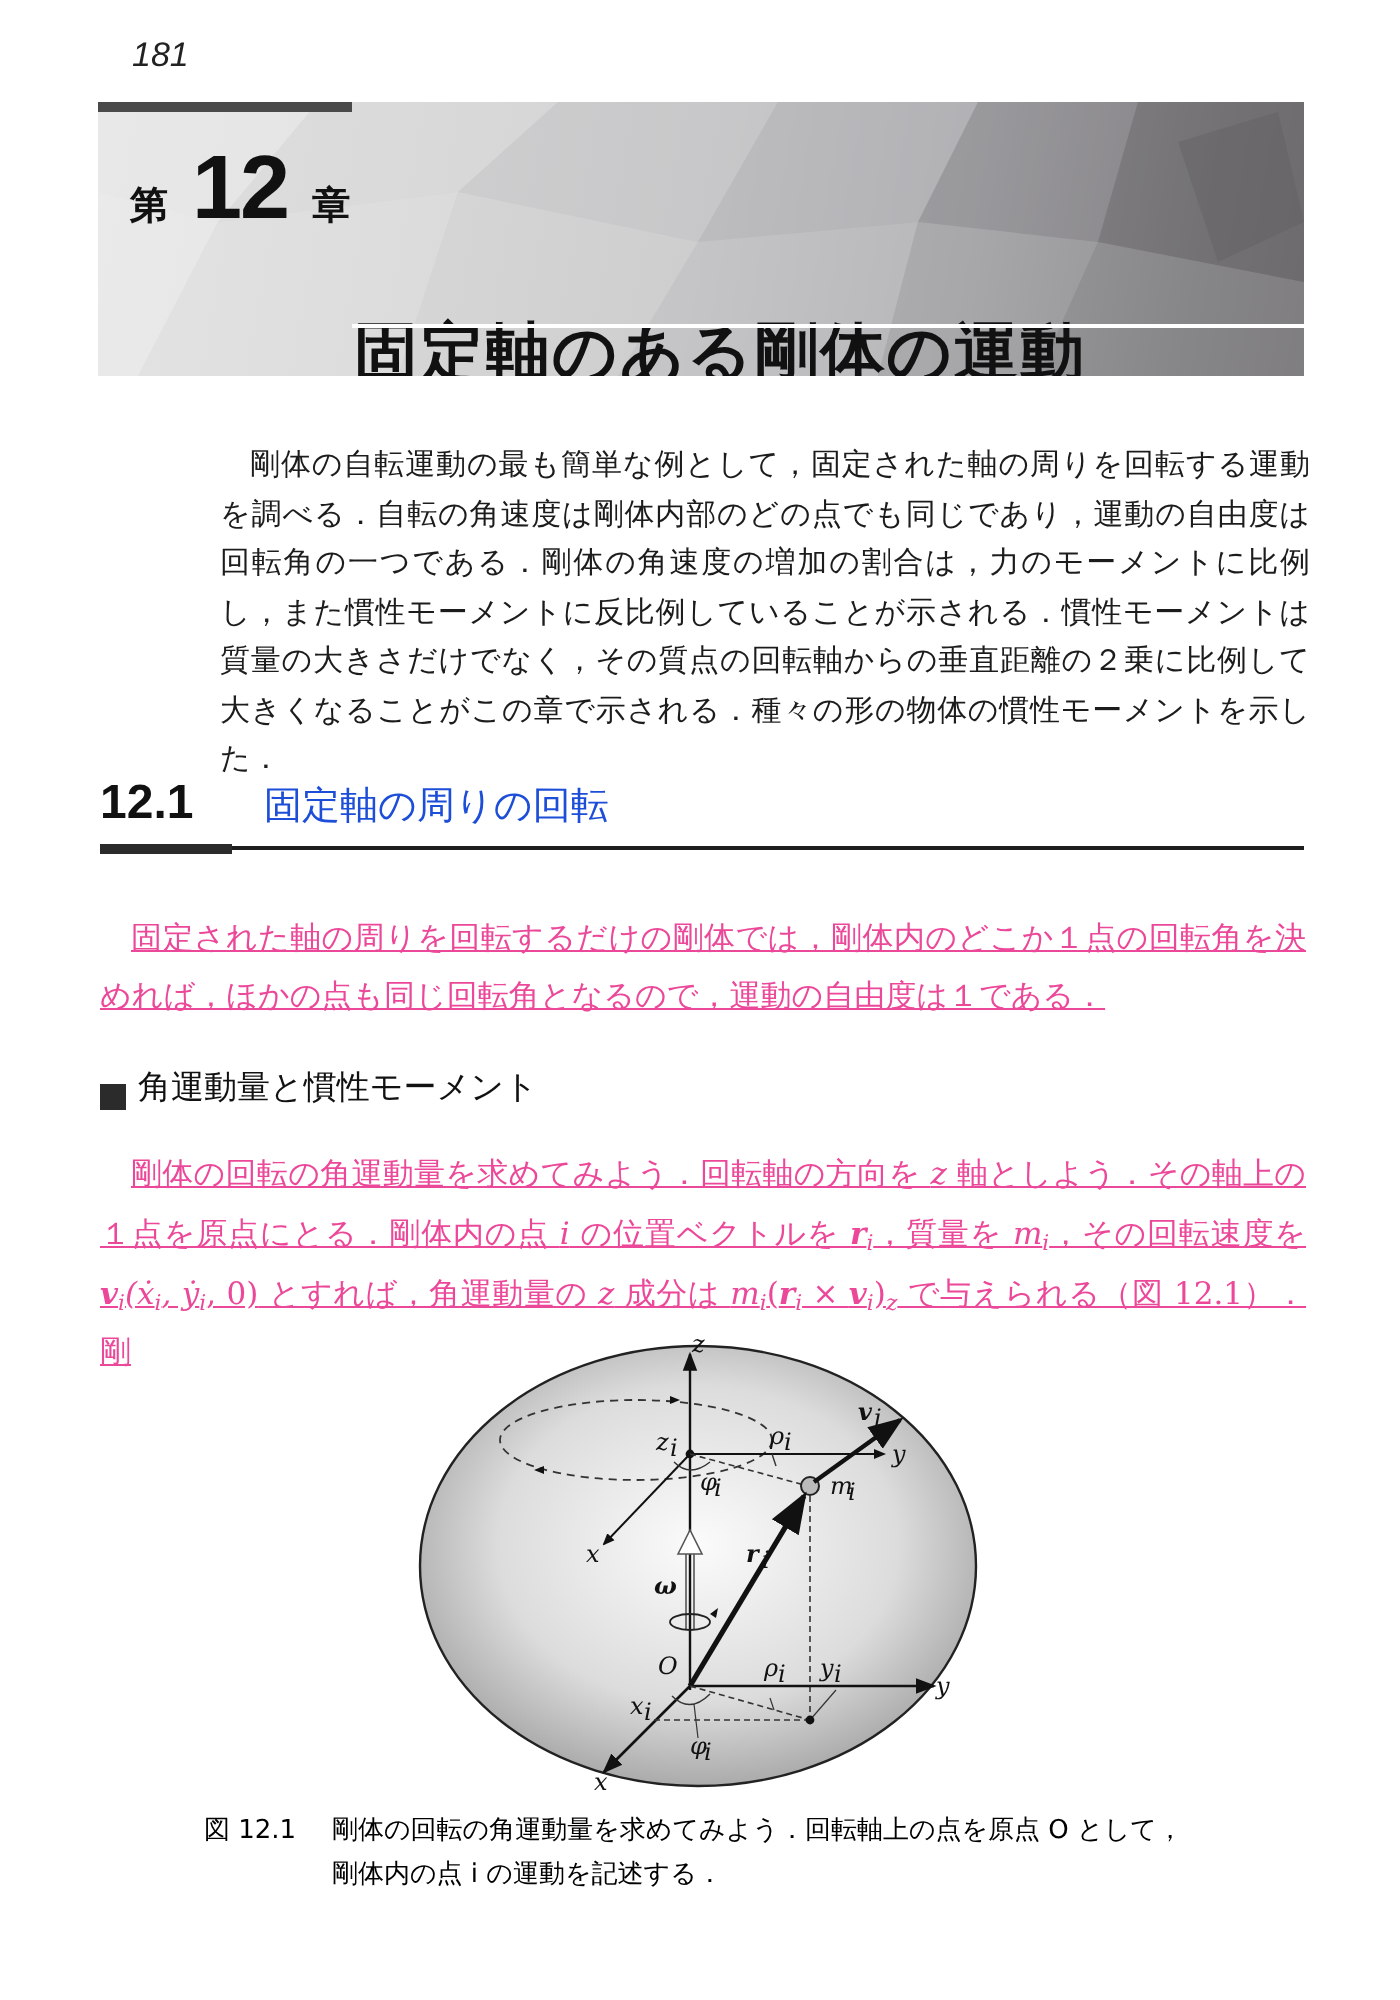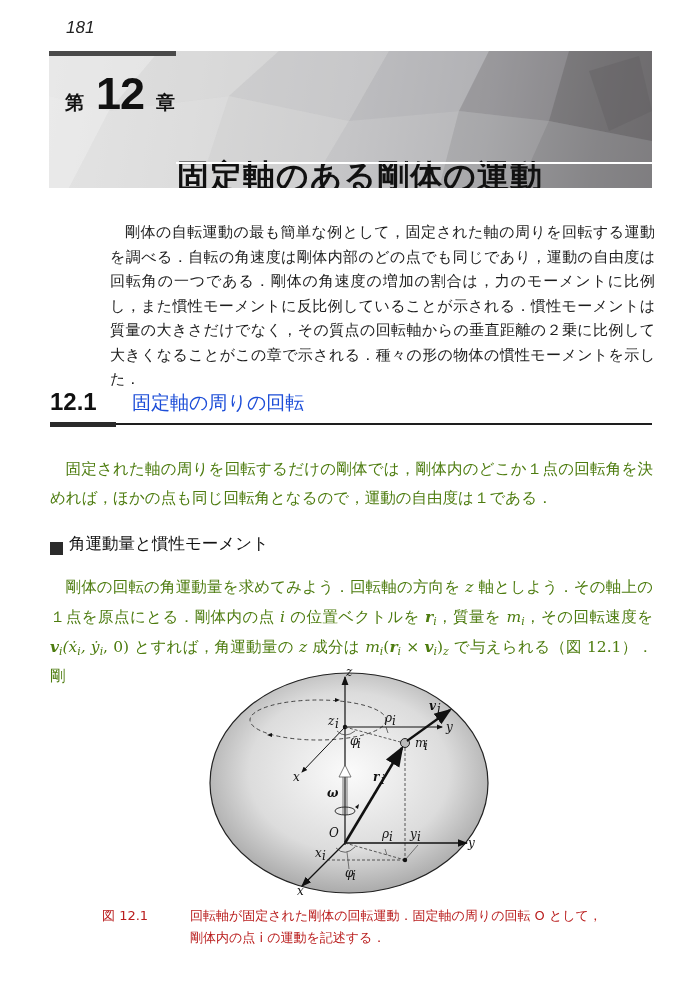--- a/index.html
+++ b/index.html
@@ -58,21 +58,21 @@
     }
     .section-head .sec-title {
       position: absolute; left: 82px; top: 6px;
       font-family: "DejaVu Sans", sans-serif; font-size: 19px; color: #1d4ed8;
     }
     .section-rule-thick { position: absolute; left: 0; top: 38px; width: 66px; height: 5px; background: #2b2b2b; }
     .section-rule-thin { position: absolute; left: 66px; top: 39px; width: 536px; height: 2px; background: #1e1e1e; }
 
     .body-text {
       position: absolute; left: 50px; width: 603px;
-      font-size: 15.5px; line-height: 29px; text-align: justify; color: #4d7c0f;
+      font-size: 15.5px; line-height: 29px; text-align: justify; color: #ec4899; text-decoration: underline;
     }
     .body-text p { text-indent: 1em; }
     .p1 { top: 455px; }
 
     .subhead {
       position: absolute; left: 50px; top: 533px;
       font-family: "DejaVu Sans", sans-serif; font-size: 16.5px; color: #111;
       display: flex; align-items: flex-end;
     }
     .subhead .square { width: 13px; height: 13px; background: #2b2b2b; margin-right: 6px; }
@@ -82,23 +82,22 @@
     .math-b { font-weight: bold; font-style: italic; }
     sub { font-size: 70%; vertical-align: -3px; line-height: 0; }
 
     
     .figure { position: absolute; left: 205px; top: 665px; width: 290px; height: 235px; }
     .figure svg { width: 290px; height: 235px; }
     .figure text { font-family: "DejaVu Serif", serif; font-style: italic; font-size: 12px; fill: #111; }
 
     .caption {
       position: absolute; left: 102px; top: 905px; width: 500px;
-      font-family: "DejaVu Sans", sans-serif; font-size: 13px; line-height: 22px; color: #b91c1c;
+      font-family: "DejaVu Sans", sans-serif; font-size: 13px; line-height: 22px; color: #000000;
       display: flex;
-      gap: 24px;
     }
     .caption .cap-label { width: 64px; flex: none; }
     .caption .cap-text { flex: 1; }
   </style>
 </head>
 <body>
 
 <div class="page-number">181</div>
 
 <div class="banner">
@@ -232,14 +231,14 @@
     <text x="110" y="192">x</text>
       <text x="117" y="195" font-size="8">i</text>
     <text x="140" y="212">φ</text>
       <text x="147" y="215" font-size="8">i</text>
     <text x="92" y="230">x</text>
   </svg>
 </div>
 
 <div class="caption">
   <span class="cap-label">図 12.1</span>
-  <span class="cap-text">回転軸が固定された剛体の回転運動．固定軸の周りの回転 O として，剛体内の点 i の運動を記述する．</span>
+  <span class="cap-text">剛体の回転の角運動量を求めてみよう．回転軸上の点を原点 O として，剛体内の点 i の運動を記述する．</span>
 </div>
 
 </body></html>

